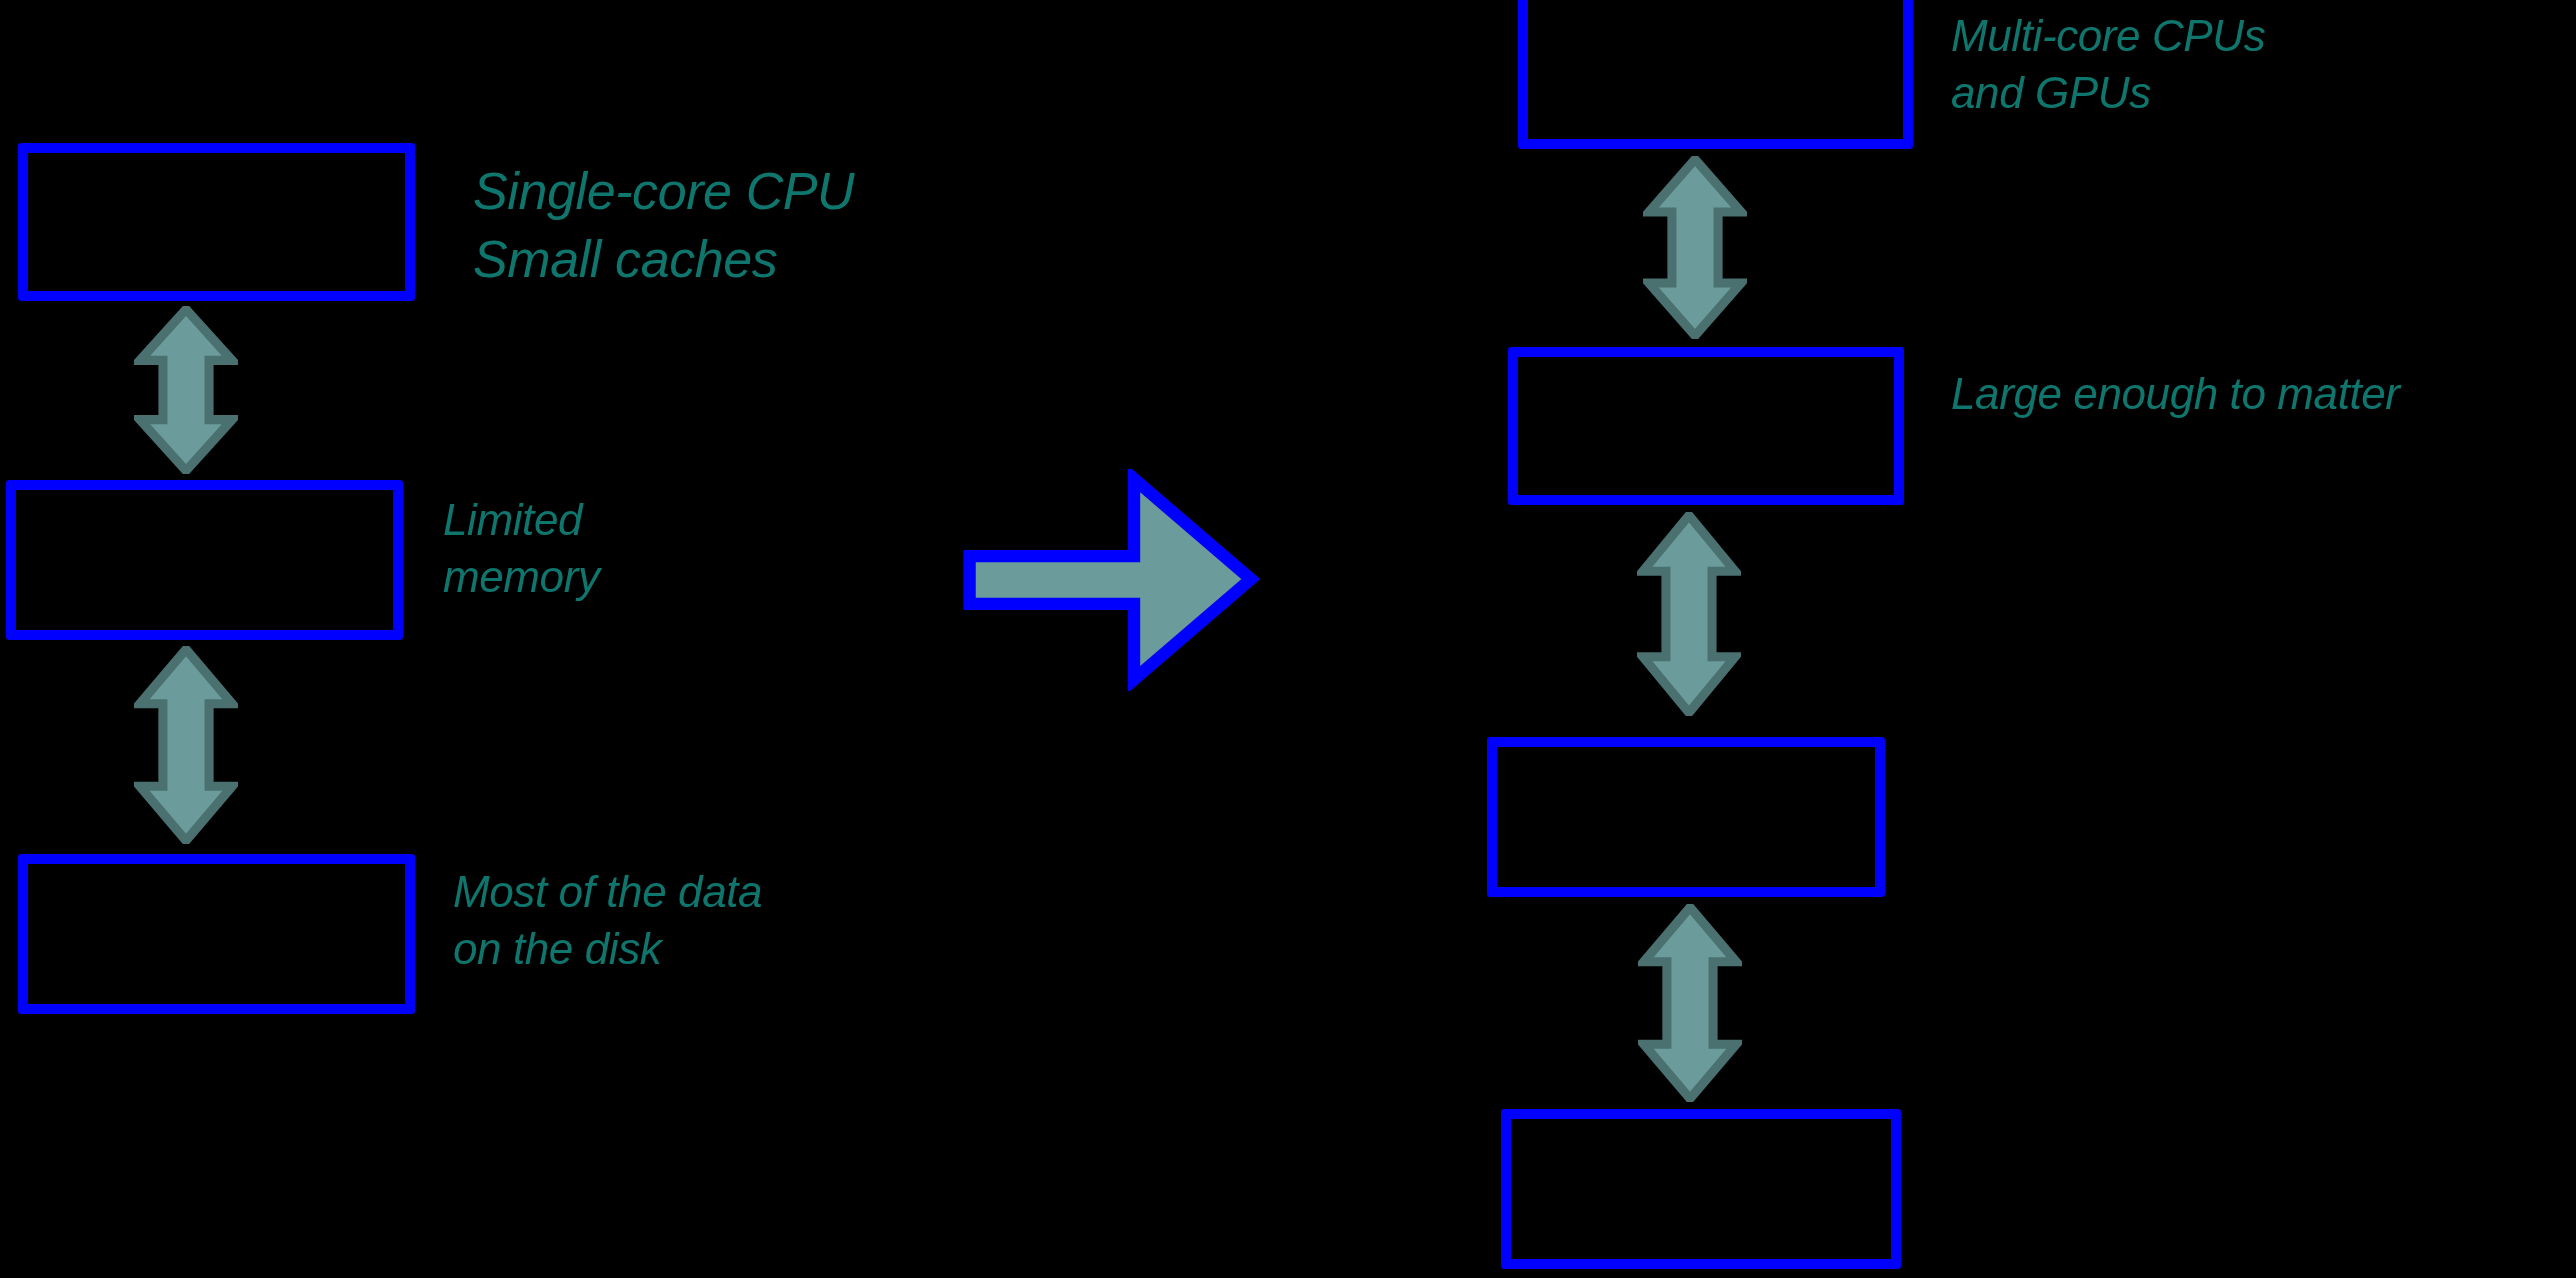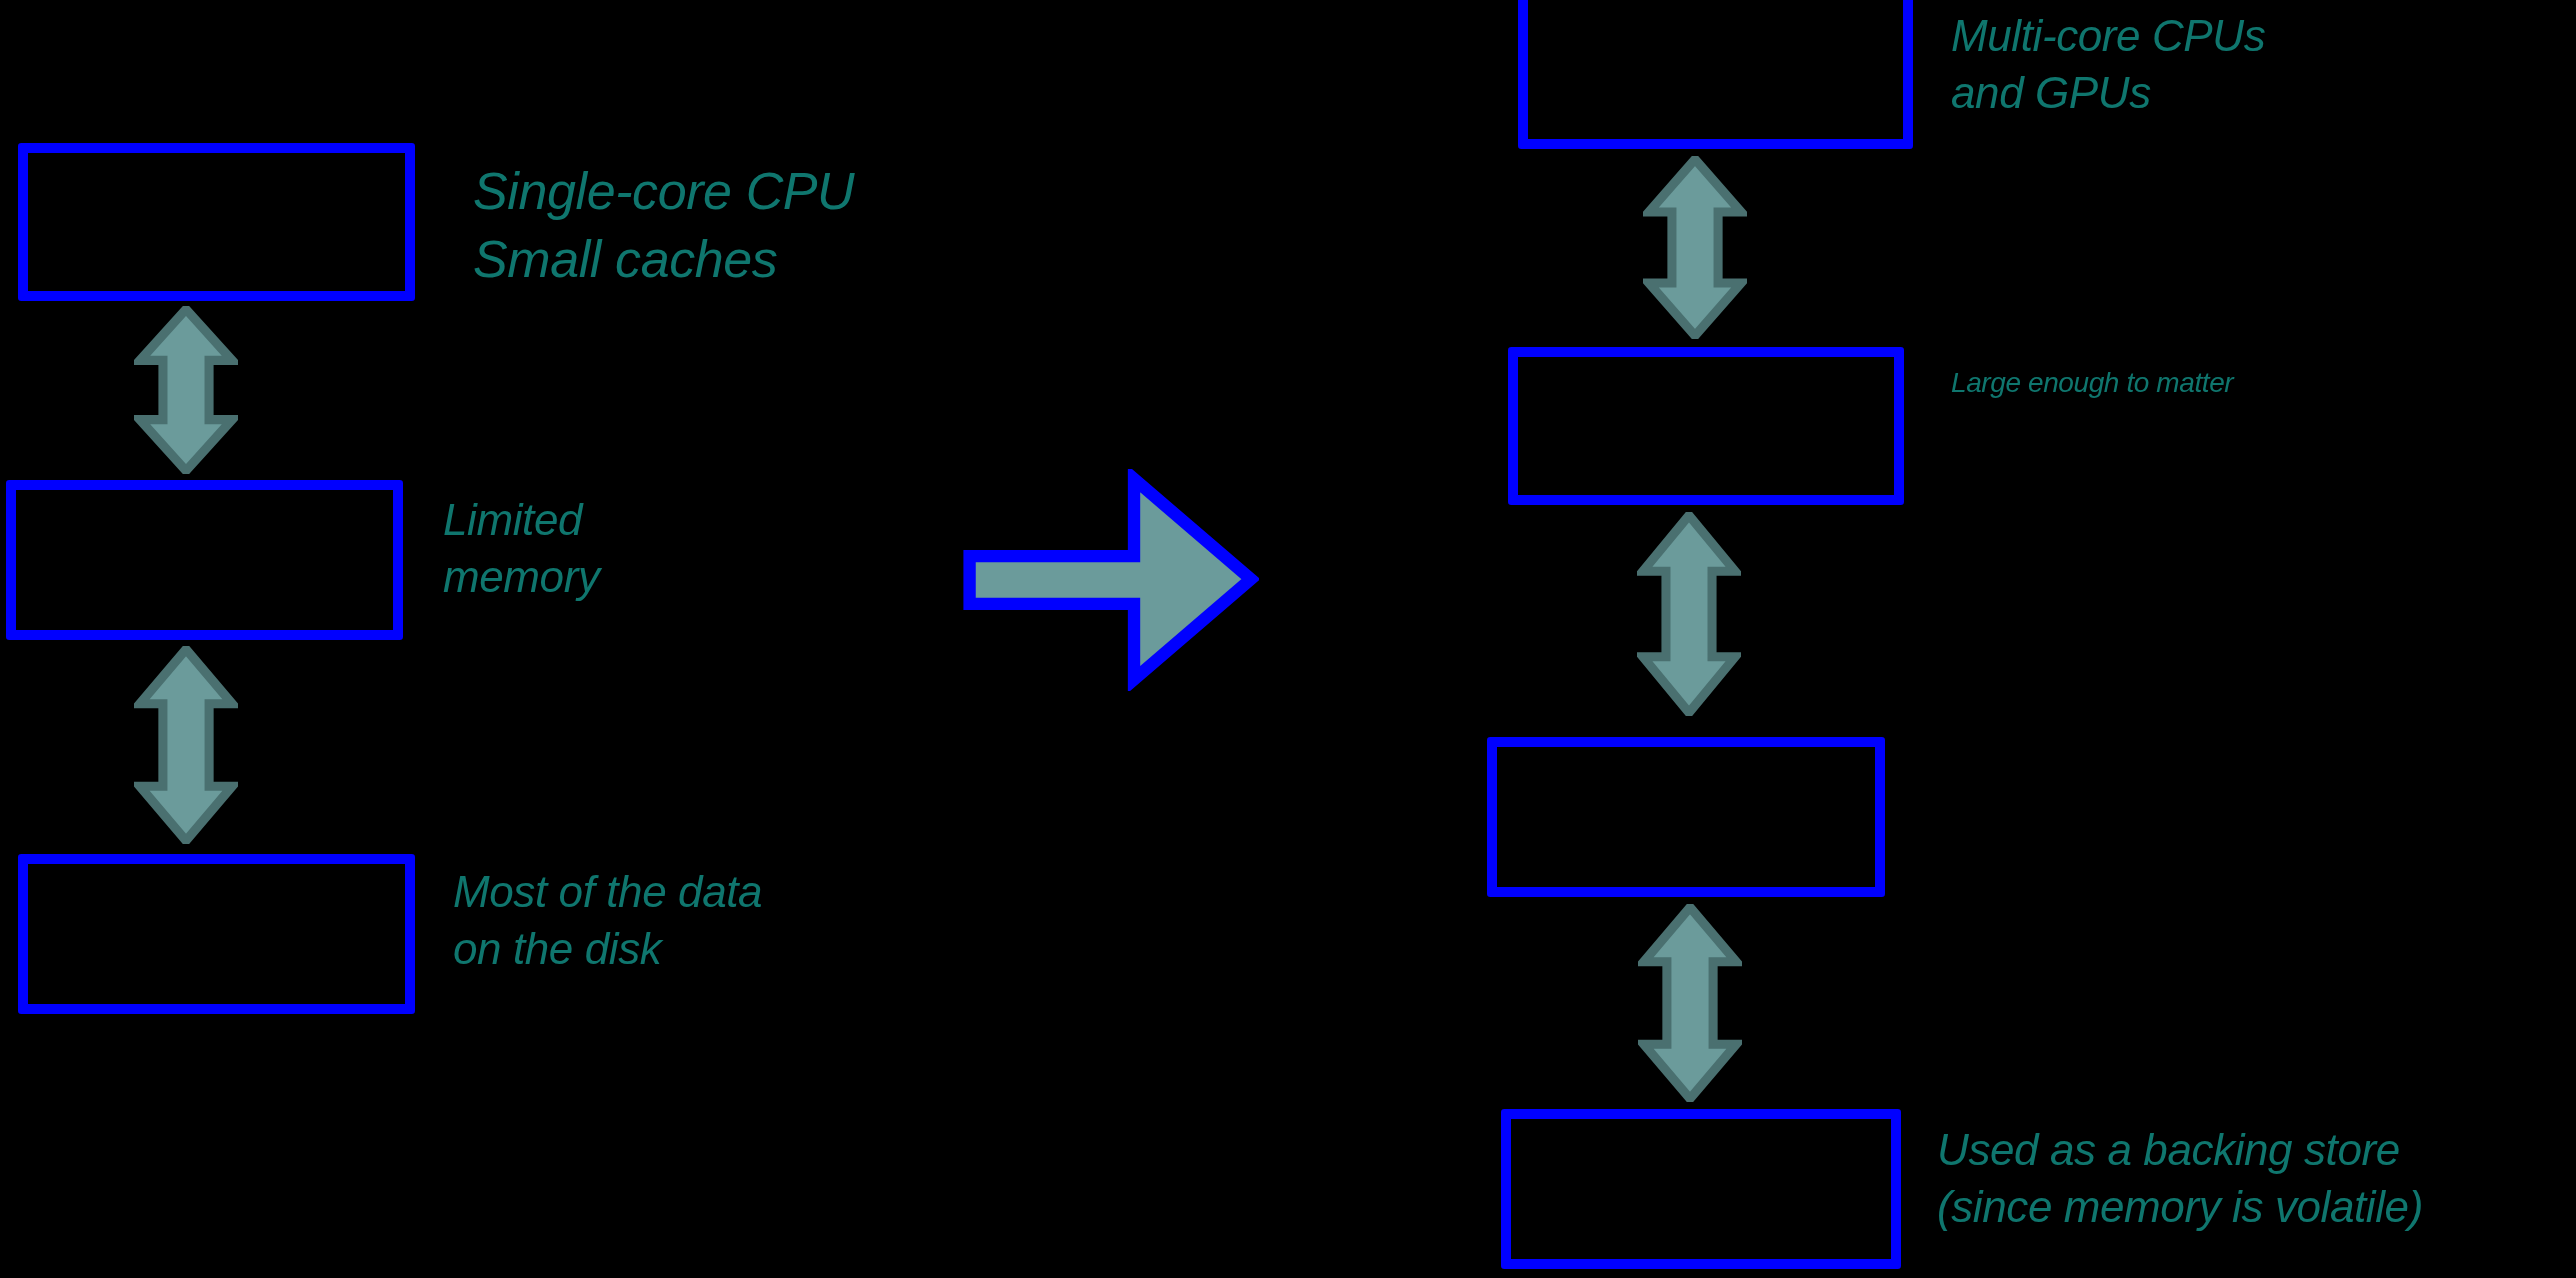--- a/index.html
+++ b/index.html
@@ -76,32 +76,30 @@
 
   <div class="label" style="left:1951px; top:6.6px; font-size:44px;">Multi-core CPUs
 and GPUs</div>
 
   <svg class="varrow" style="left:1643px; top:156px;" width="104" height="183" viewBox="0 0 126 222">
     <polygon points="63,4 119,68 91,68 91,154 119,154 63,218 7,154 35,154 35,68 7,68" fill="#6B9B9B" stroke="#4A7070" stroke-width="11" stroke-linejoin="miter"></polygon>
   </svg>
 
   <div class="hw-box" style="left:1508px; top:347px; width:396px; height:158px; border-width:10.7px;"></div>
 
-  <div class="label" style="left:1951px; top:365px; font-size:28px;">Large enough to matter</div>
+  <div class="label" style="left:1951px; top:365px; font-size:44px;">Large enough to matter</div>
 
   <svg class="varrow" style="left:1637px; top:512px;" width="104" height="204" viewBox="0 0 126 248">
     <polygon points="63,4 119,72 91,72 91,176 119,176 63,244 7,176 35,176 35,72 7,72" fill="#6B9B9B" stroke="#4A7070" stroke-width="11" stroke-linejoin="miter"></polygon>
   </svg>
 
   <div class="hw-box" style="left:1487px; top:737px; width:398px; height:160px; border-width:10.7px;"></div>
 
 
   <svg class="varrow" style="left:1638px; top:904px;" width="104" height="198" viewBox="0 0 126 240">
     <polygon points="63,4 119,70 91,70 91,170 119,170 63,236 7,170 35,170 35,70 7,70" fill="#6B9B9B" stroke="#4A7070" stroke-width="11" stroke-linejoin="miter"></polygon>
   </svg>
 
   <div class="hw-box" style="left:1501px; top:1109px; width:400px; height:160px; border-width:10.7px;"></div>
 
-  <div class="label" style="left:1937px; top:1121px; font-size:44px;">Used as a backing store
-(since memory is volatile)</div>
 
 </div>
 
 
 </body></html>

